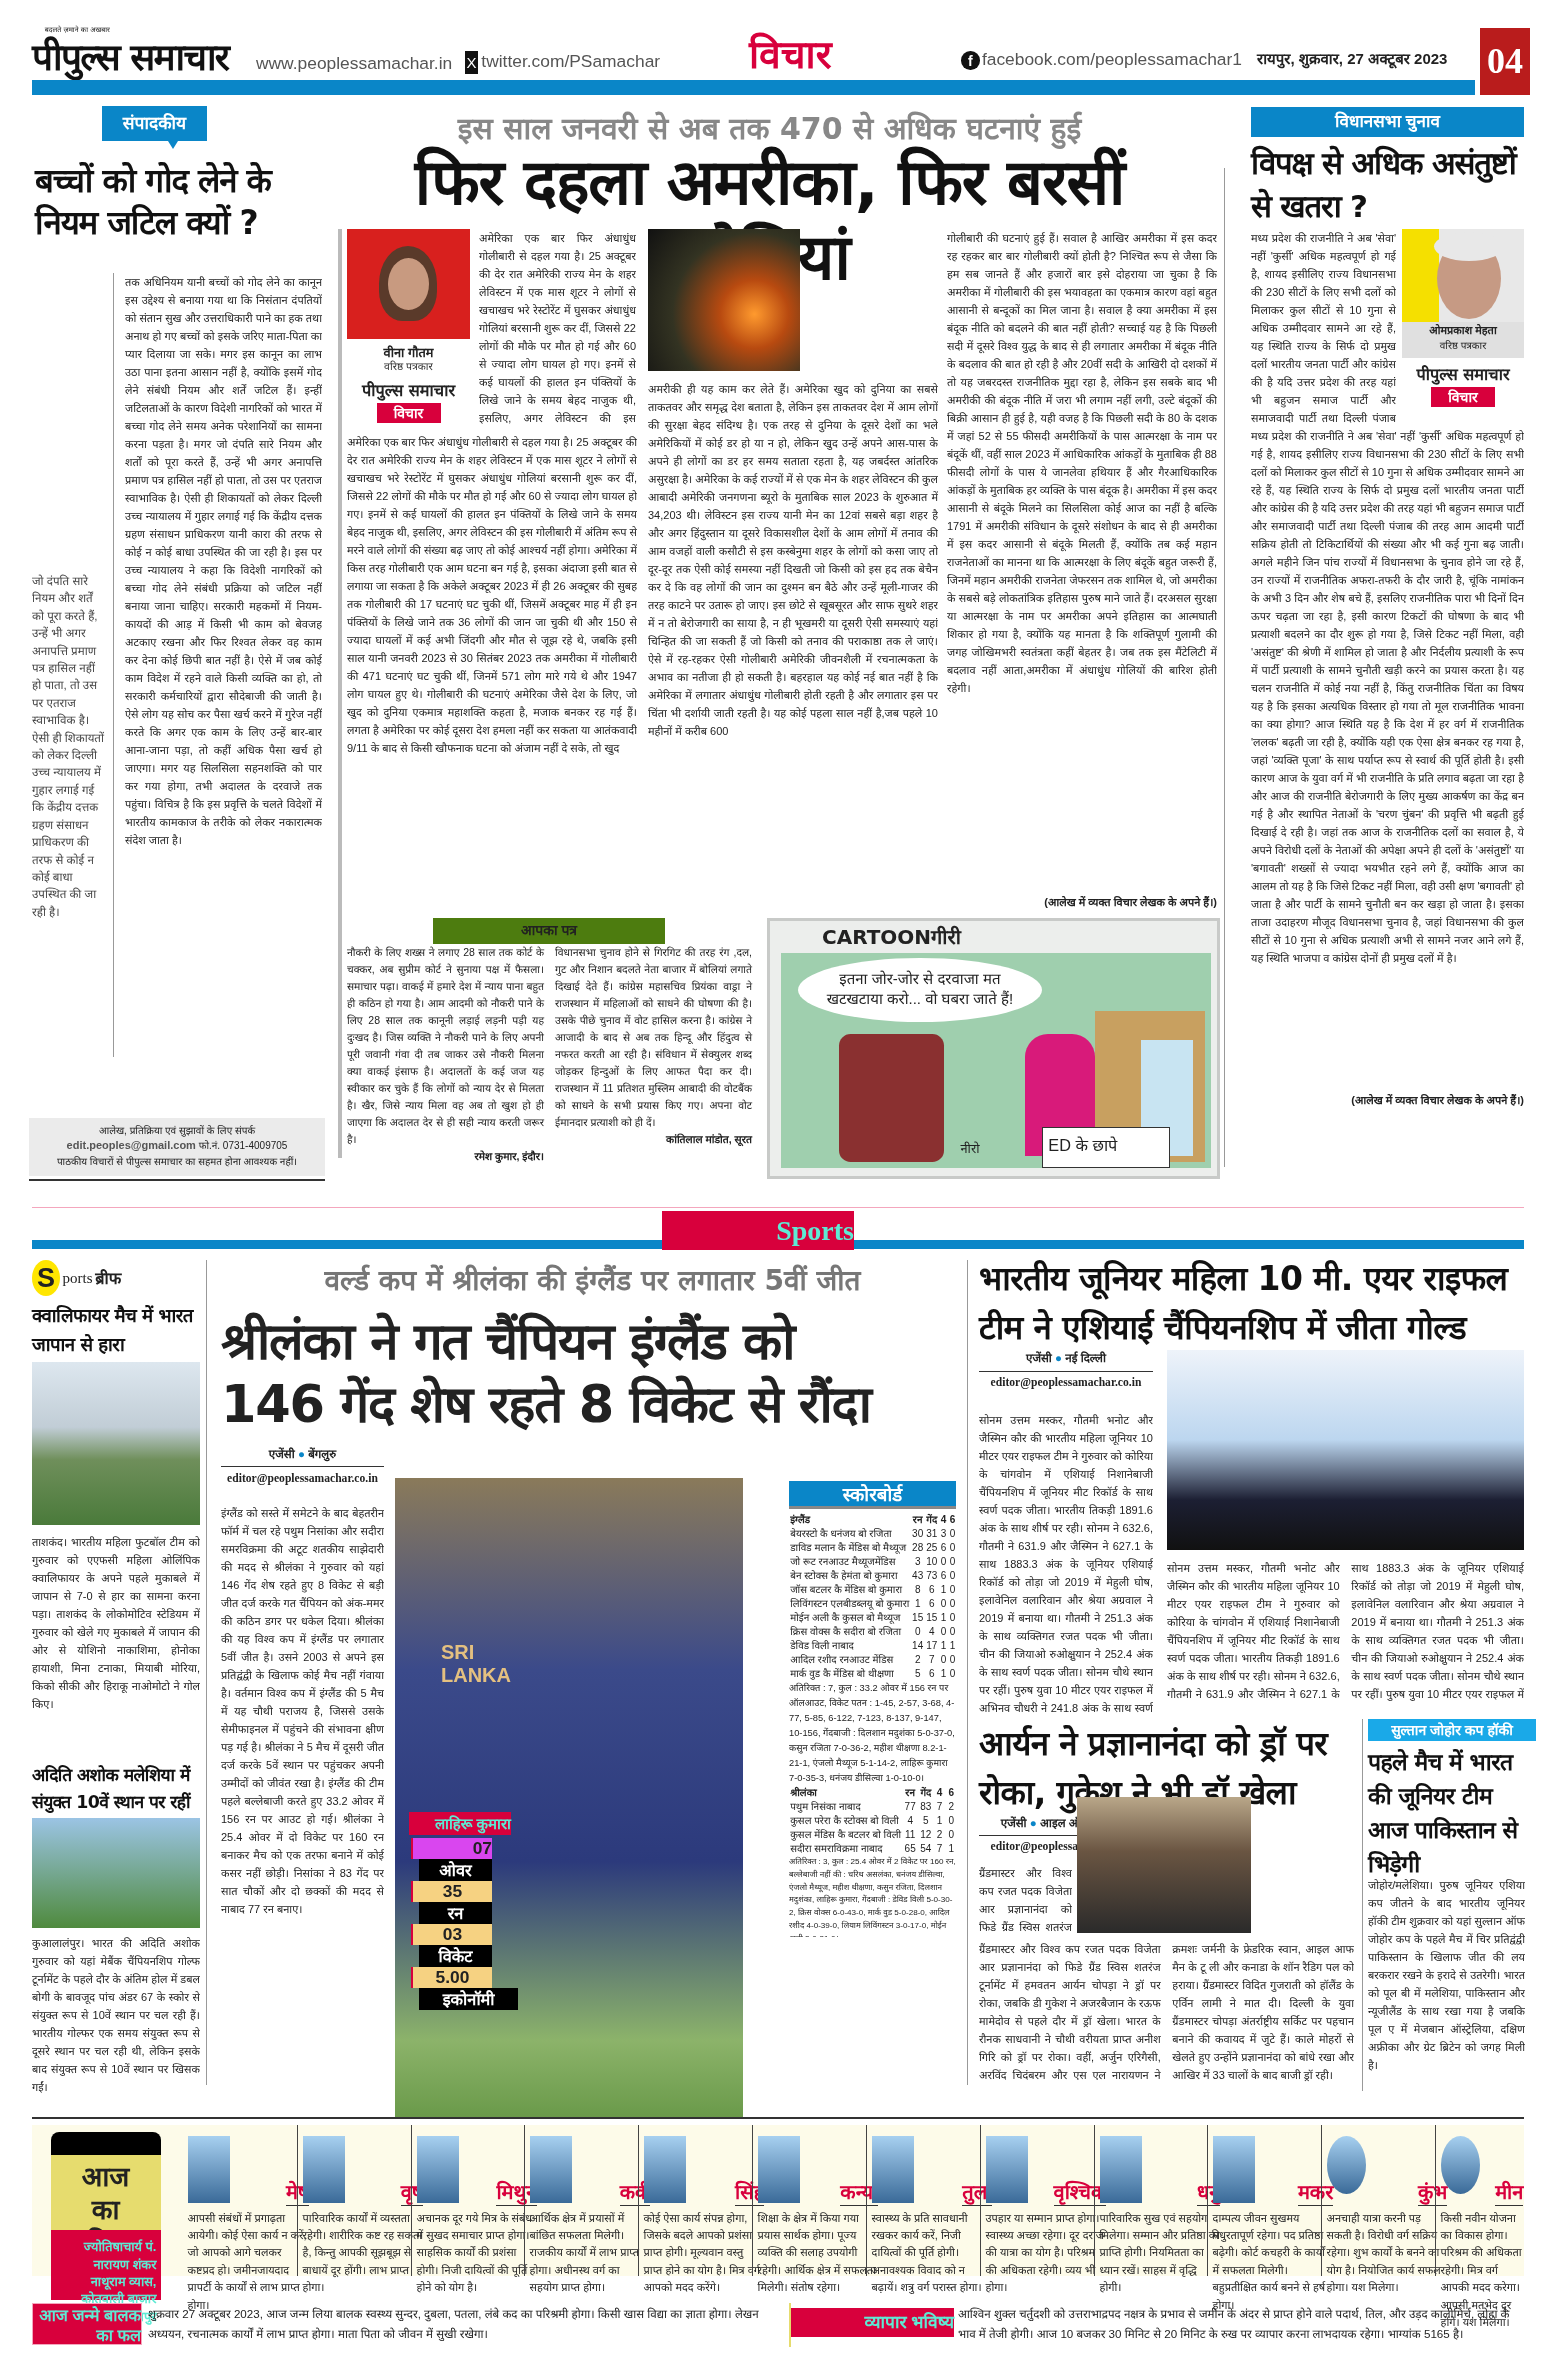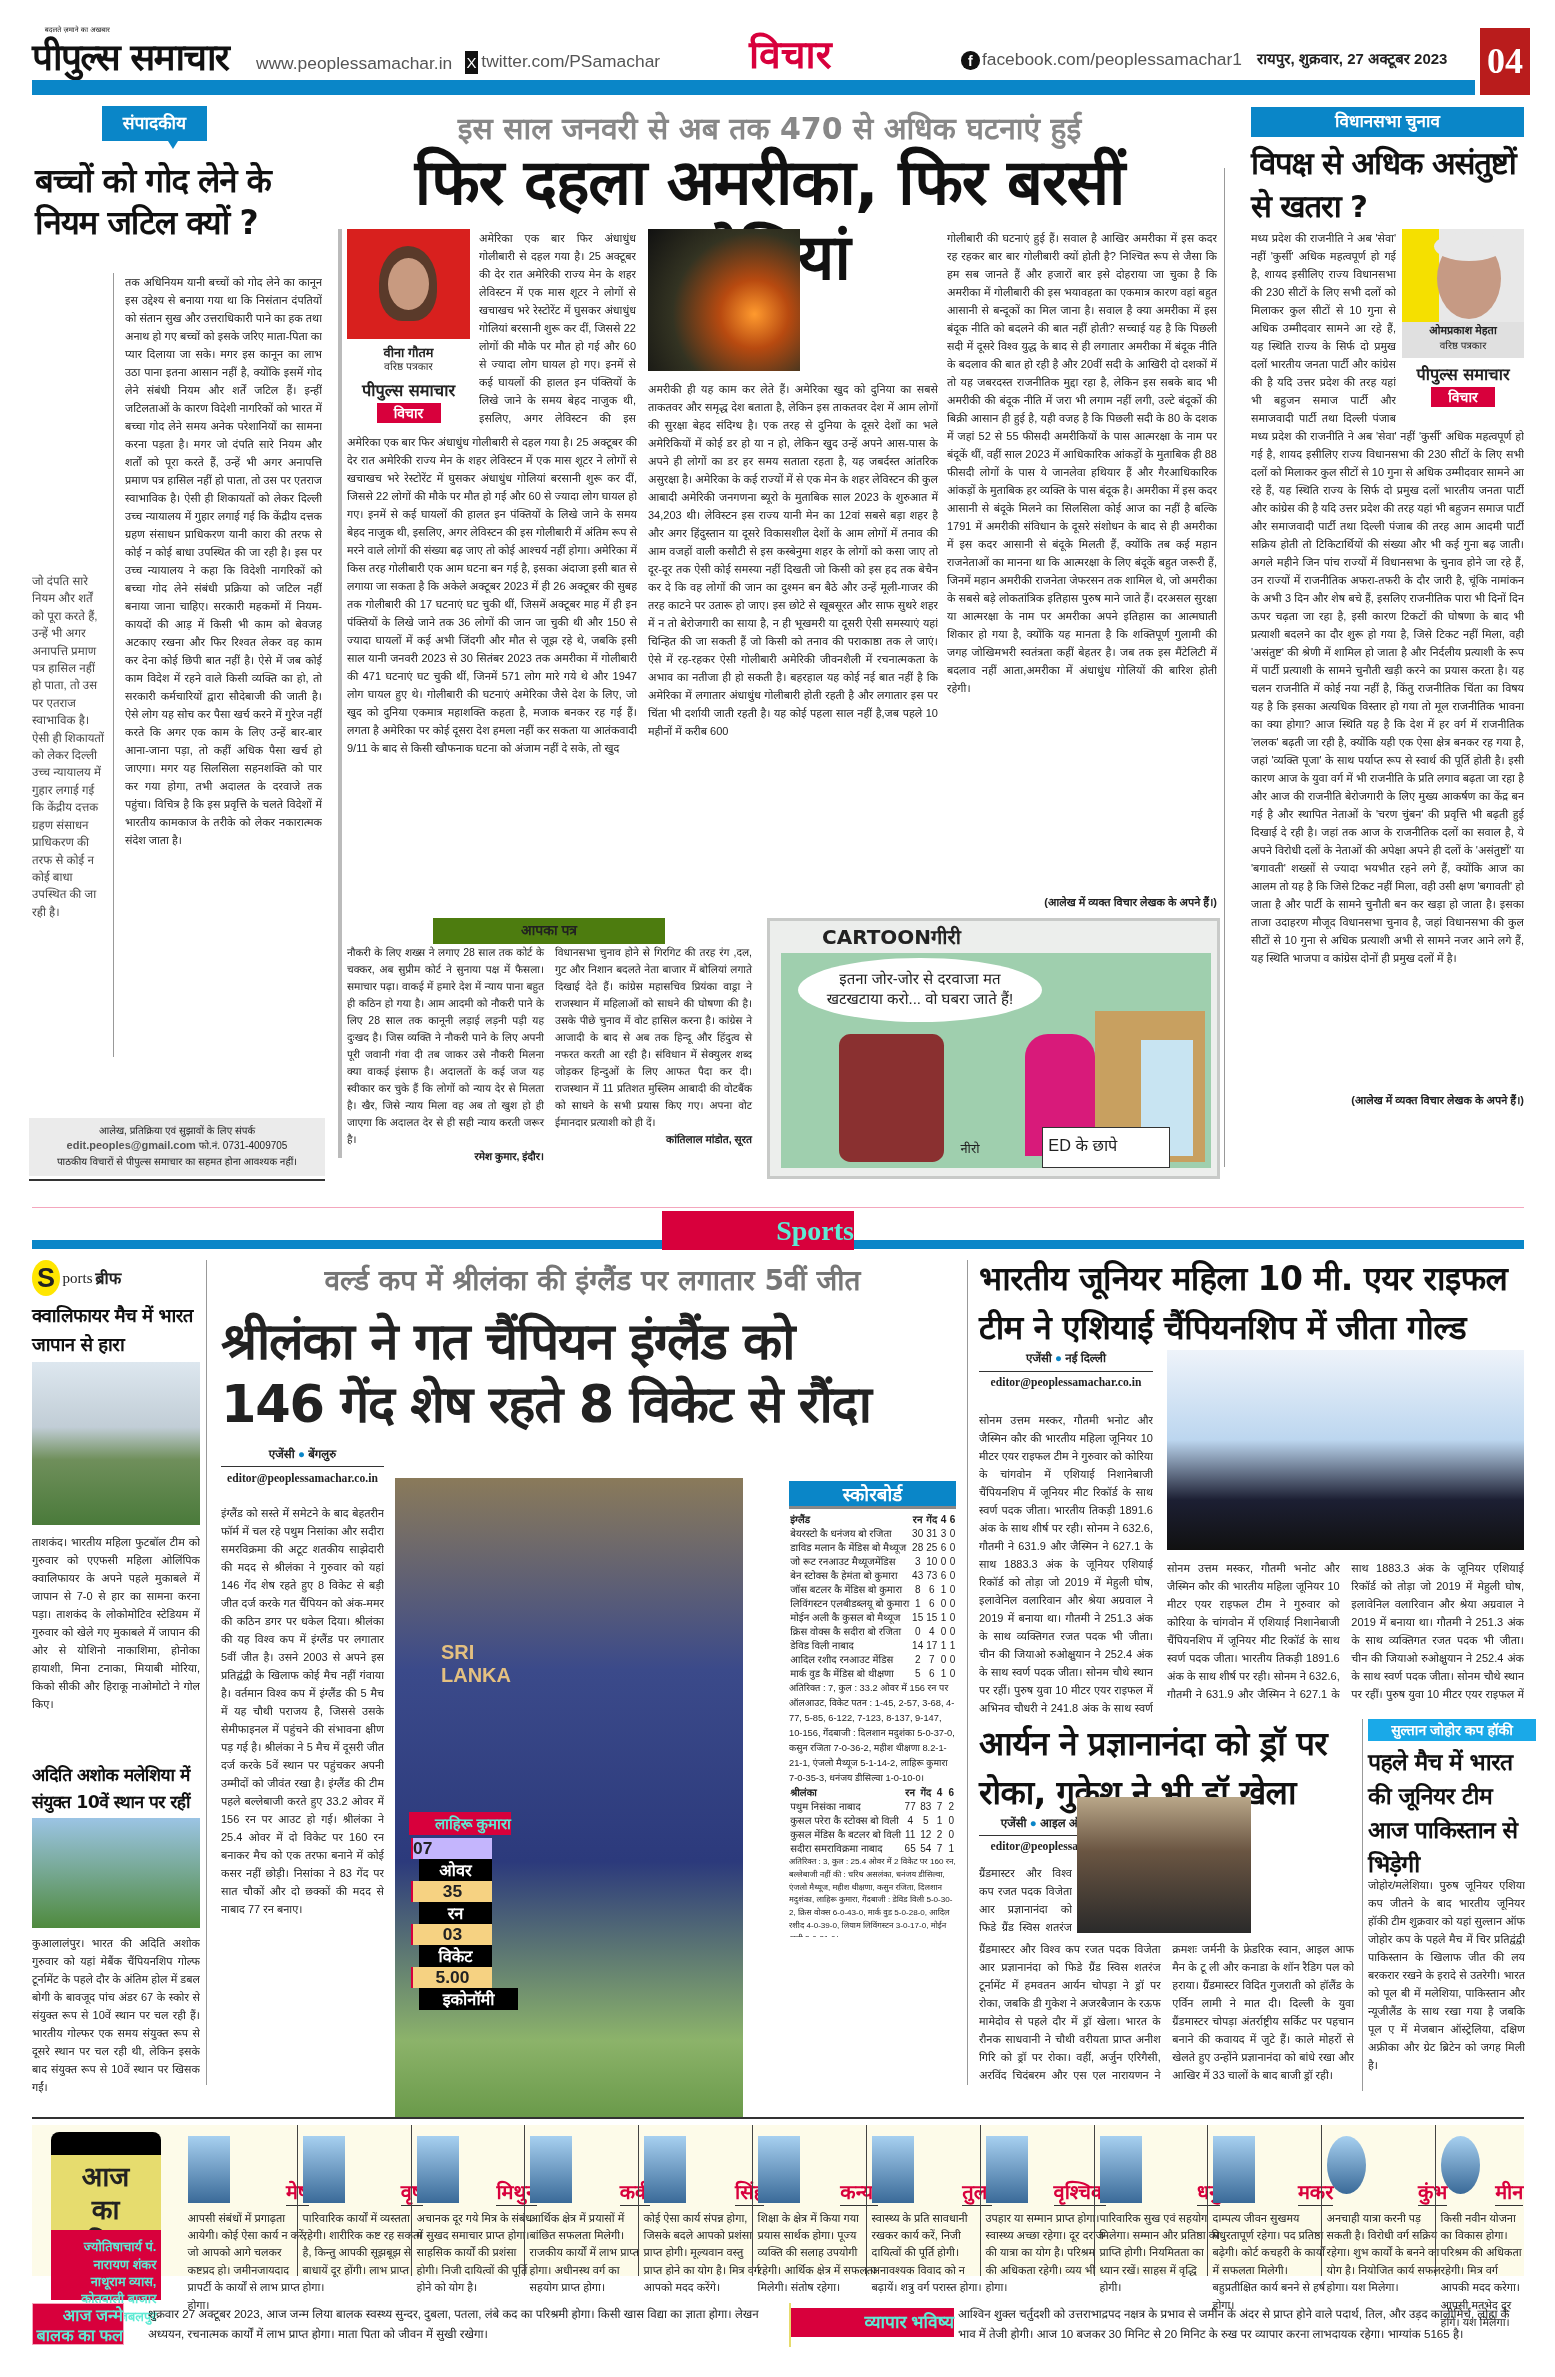--- a/index.html
+++ b/index.html
@@ -156,21 +156,21 @@
 <div class="abs byline" style="left:221px;top:1446px;width:163px"><span>एजेंसी</span> <span style="color:#0a86c8">●</span> <span>बेंगलुरु</span></div>
 <div class="abs" style="left:221px;top:1466px;width:163px;height:1.2px;background:#333"></div>
 <div class="abs email" style="left:221px;top:1472px;width:163px">editor@peoplessamachar.co.in</div>
 <div class="abs txt" style="left:221px;top:1504px;width:163px;height:604px;overflow:hidden">इंग्लैंड को सस्ते में समेटने के बाद बेहतरीन फॉर्म में चल रहे पथुम निसांका और सदीरा समरविक्रमा की अटूट शतकीय साझेदारी की मदद से श्रीलंका ने गुरुवार को यहां 146 गेंद शेष रहते हुए 8 विकेट से बड़ी जीत दर्ज करके गत चैंपियन को अंक-ममर की कठिन डगर पर धकेल दिया। श्रीलंका की यह विश्व कप में इंग्लैंड पर लगातार 5वीं जीत है। उसने 2003 से अपने इस प्रतिद्वंद्वी के खिलाफ कोई मैच नहीं गंवाया है। वर्तमान विश्व कप में इंग्लैंड की 5 मैच में यह चौथी पराजय है, जिससे उसके सेमीफाइनल में पहुंचने की संभावना क्षीण पड़ गई है। श्रीलंका ने 5 मैच में दूसरी जीत दर्ज करके 5वें स्थान पर पहुंचकर अपनी उम्मीदों को जीवंत रखा है। इंग्लैंड की टीम पहले बल्लेबाजी करते हुए 33.2 ओवर में 156 रन पर आउट हो गई। श्रीलंका ने 25.4 ओवर में दो विकेट पर 160 रन बनाकर मैच को एक तरफा बनाने में कोई कसर नहीं छोड़ी। निसांका ने 83 गेंद पर सात चौकों और दो छक्कों की मदद से नाबाद 77 रन बनाए।</div>
 <div class="abs" style="left:395px;top:1478px;width:348px;height:639px;background:linear-gradient(180deg,#8a7a5a 0%,#3b4a8a 30%,#2c3a7c 60%,#8cb36a 88%,#6a9a4a 100%)">
   <div style="position:absolute;left:46px;top:163px;width:105px;height:29px;color:#e4c080;font-size:20px;font-weight:bold">SRI LANKA</div>
 </div>
 
 <div class="abs redtag" style="left:409px;top:1812px;width:102px;height:23px;font-size:15px;line-height:23px">लाहिरू कुमारा</div>
 <div class="abs" style="left:411px;top:1838px;width:81px">
-  <div style="background:#c4b5fd;font-size:17.4px;font-weight:bold;text-align:left;border-left:2.3px solid #d8003c">07</div>
+  <div style="background:#d946ef;font-size:17.4px;font-weight:bold;text-align:right;border-left:2.3px solid #d8003c">07</div>
   <div style="background:#000;color:#fff;font-size:16.3px;font-weight:bold;text-align:center;margin-left:8.1px">ओवर</div>
   <div style="background:#f6d282;font-size:17.4px;font-weight:bold;text-align:center;border-left:2.3px solid #d8003c">35</div>
   <div style="background:#000;color:#fff;font-size:16.3px;font-weight:bold;text-align:center;margin-left:8.1px">रन</div>
   <div style="background:#f6d282;font-size:17.4px;font-weight:bold;text-align:center;border-left:2.3px solid #d8003c">03</div>
   <div style="background:#000;color:#fff;font-size:16.3px;font-weight:bold;text-align:center;margin-left:8.1px">विकेट</div>
   <div style="background:#f6d282;font-size:17.4px;font-weight:bold;text-align:center;border-left:2.3px solid #d8003c">5.00</div>
   <div style="background:#000;color:#fff;font-size:16.3px;font-weight:bold;text-align:center;margin-left:8.1px;width:99px">इकोनॉमी</div>
 </div>
 
 <div class="abs" style="left:789px;top:1481px;width:167px;height:28px;background:#0a86c8;color:#fff;font-size:18.6px;font-weight:bold;text-align:center;line-height:28px;border-bottom:3.5px solid #888">स्कोरबोर्ड</div>
@@ -395,18 +395,18 @@
       </div>
     <div class="zcol" style="left:1252px;width:93px">
         <div class="zimg" style="border-radius:50%;width:39px;height:58px"></div>
         <div class="zname">मीन</div>
         <div class="ztxt">किसी नवीन योजना का विकास होगा। परिश्रम की अधिकता रहेगी। मित्र वर्ग आपकी मदद करेगा। आपसी मतभेद दूर होंगे। यश मिलेगा।</div>
       </div>
   </div>
 </div>
 <div class="abs redtag" style="left:51px;top:2230px;width:110px;height:70px;font-size:12.8px;line-height:17.4px;padding:8.1px 4.6px">ज्योतिषाचार्य पं. नारायण शंकर नाथूराम व्यास, कोतवाली बाजार जबलपुर</div>
 
-<div class="abs redtag" style="left:32px;top:2303px;width:92px;height:42px;font-size:16.3px;line-height:20px;padding-top:1.2px;border:1.2px solid #f4a6bd">आज जन्मे बालक का फल</div>
+<div class="abs redtag" style="left:32px;top:2303px;width:110px;height:42px;font-size:16.3px;line-height:20px;padding-top:1.2px;border:1.2px solid #f4a6bd">आज जन्मे बालक का फल</div>
 <div class="abs" style="left:148px;top:2304px;width:639px;font-size:11.6px;line-height:20px">शुक्रवार 27 अक्टूबर 2023, आज जन्म लिया बालक स्वस्थ्य सुन्दर, दुबला, पतला, लंबे कद का परिश्रमी होगा। किसी खास विद्या का ज्ञाता होगा। लेखन अध्ययन, रचनात्मक कार्यों में लाभ प्राप्त होगा। माता पिता को जीवन में सुखी रखेगा।</div>
 <div class="abs" style="left:789px;top:2303px;width:2.3px;height:44px;background:#e6dc6e"></div>
 <div class="abs redtag" style="left:791px;top:2308px;width:163px;height:29px;font-size:17.4px;line-height:29px">व्यापार भविष्य</div>
 <div class="abs" style="left:958px;top:2304px;width:569px;font-size:11.6px;line-height:20px">आश्विन शुक्ल चर्तुदशी को उत्तराभाद्रपद नक्षत्र के प्रभाव से जमीन के अंदर से प्राप्त होने वाले पदार्थ, तिल, और उड़द कालीमिर्च, लोहा के भाव में तेजी होगी। आज 10 बजकर 30 मिनिट से 20 मिनिट के रुख पर व्यापार करना लाभदायक रहेगा। भाग्यांक 5165 है।</div>
 
 
 </body></html>

